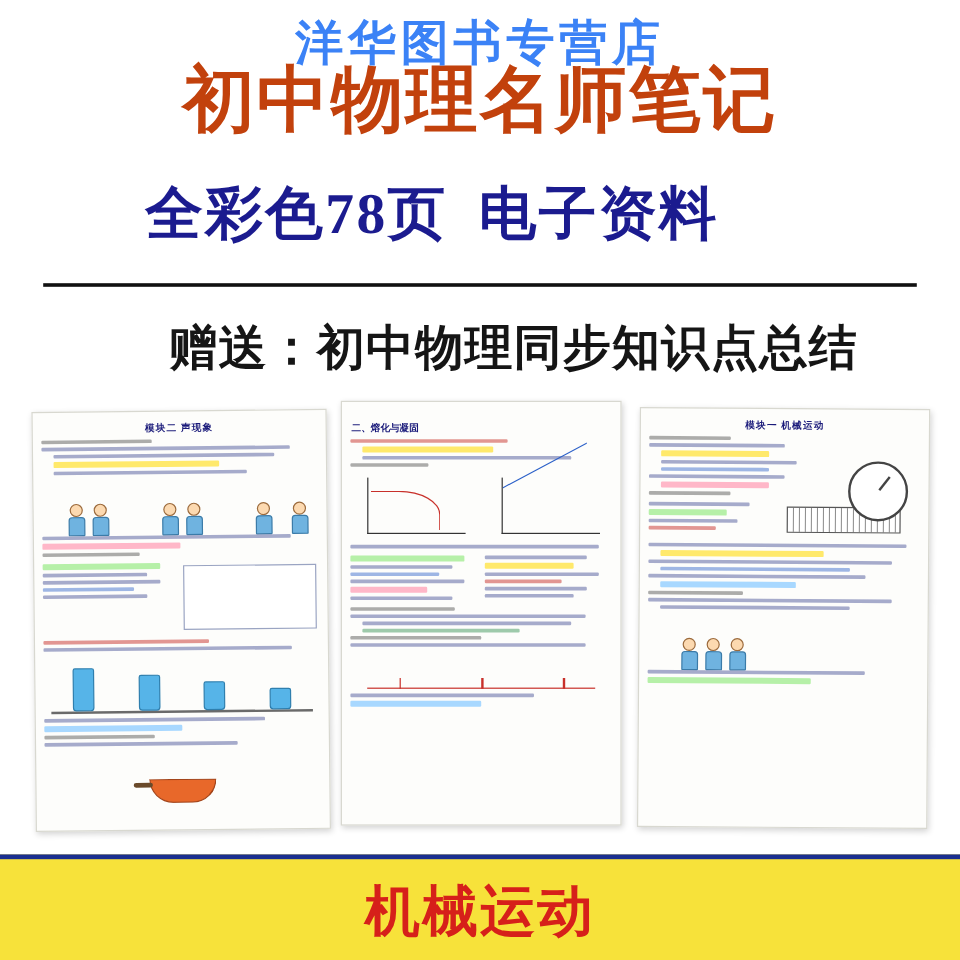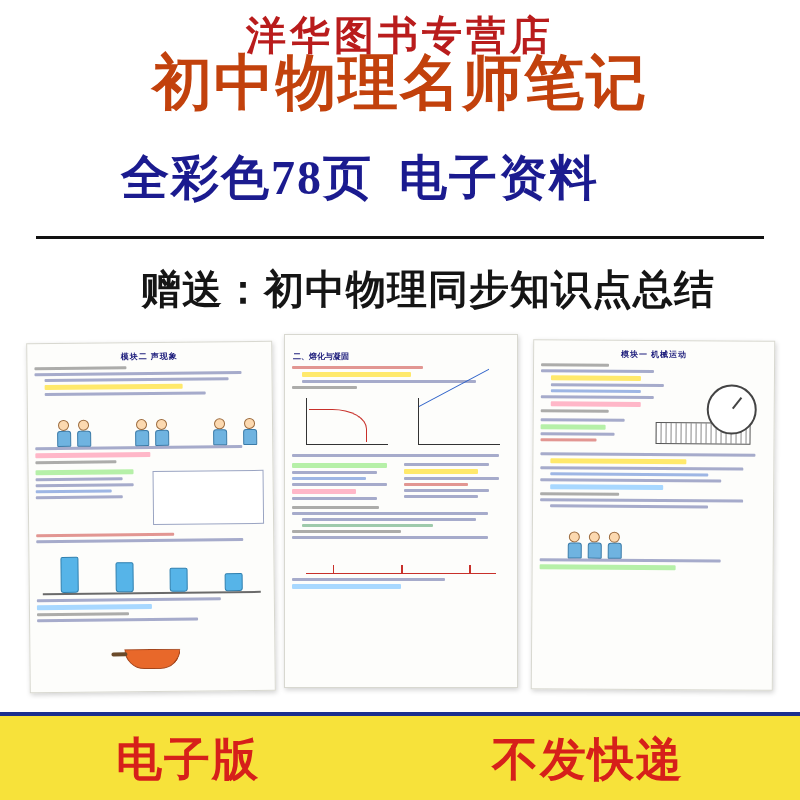--- a/index.html
+++ b/index.html
@@ -23,21 +23,21 @@
   
   .shop-name {
     position: absolute;
     top: 8px;
     left: 0;
     width: 800px;
     text-align: center;
     font-family: "Liberation Serif", serif;
     font-size: 40px;
     font-weight: bold;
-    color: #b91c1c;
+    color: #3b82f6;
     letter-spacing: 4px;
     z-index: 5;
   }
   
   .main-title {
     position: absolute;
     top: 52px;
     left: 0;
     width: 800px;
     text-align: center;
@@ -478,17 +478,16 @@
             </div>
         </div>
         <div class="ln w80"></div>
         <div class="ln hl-green w60"></div>
       </div>
     </div>
 
   </div>
 
   <div class="bottom-banner">
-    <div class="bb-text">电子版</div>
-    <div class="bb-text">不发快递</div>
+    <div class="bb-text">机械运动</div>
   </div>
 
 </div>
 
 </body></html>

